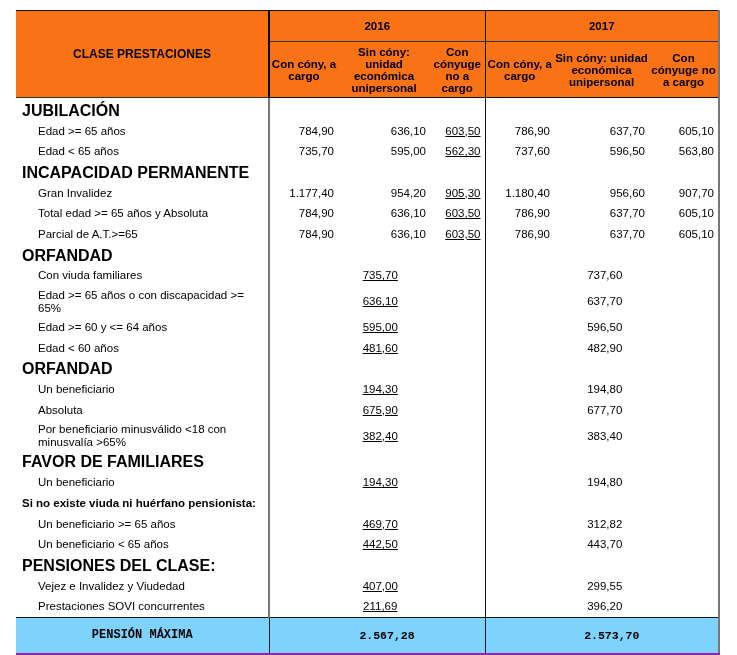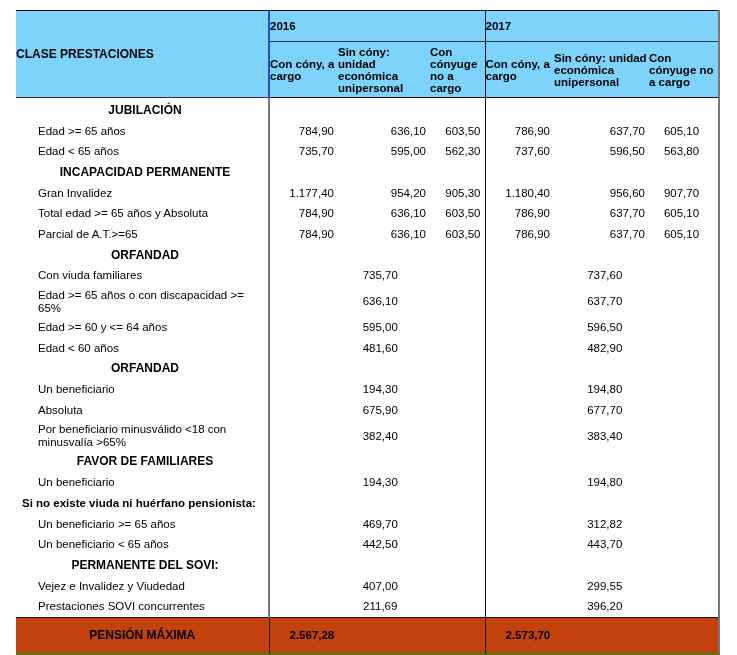--- a/index.html
+++ b/index.html
@@ -7,41 +7,41 @@
          font-family: "Liberation Sans", sans-serif; color: #000; }
   .tbl { position: absolute; left: 16px; top: 10px; width: 703px; }
   table { border-collapse: collapse; width: 703px; table-layout: fixed; }
   col.c0 { width: 253px; }
   col.c1 { width: 69px; }
   col.c2 { width: 92px; }
   col.c3 { width: 55px; }
   col.c4 { width: 69px; }
   col.c5 { width: 95px; }
   col.c6 { width: 70px; }
-  th { background: #7dd3fc; font-weight: bold; font-size: 11.5px; text-align: left; line-height: 12px; padding: 0; }
+  th { background: #f97316; font-weight: bold; font-size: 11.5px; text-align: center; line-height: 12px; padding: 0; }
   thead tr.yr th { height: 30px; border-top: 1.5px solid #111; border-bottom: 1px solid #333; }
   thead tr.sub th { height: 55px; border-bottom: 1.5px solid #111; vertical-align: middle; }
-  th.clase { border-top: 1.5px solid #111; border-bottom: 1.5px solid #111; font-size: 12px; border-right: 2px solid #1d4ed8; }
+  th.clase { border-top: 1.5px solid #111; border-bottom: 1.5px solid #111; font-size: 12px; border-right: 2px solid #000000; }
   th.yr2016 { border-right: 1.5px solid #111; }
   th.yr2017 { border-right: 2px solid #777; }
   th.sep { border-right: 1.5px solid #111; }
   th.last { border-right: 2px solid #777; }
   td { font-size: 11.5px; padding: 0; height: 20.7px; line-height: 13px; }
   td.lbl { border-right: 2px solid #777; padding-left: 6px; }
-  td.lbl.sec { font-weight: bold; font-size: 12px; text-align: center; }
+  td.lbl.sec { font-weight: bold; font-size: 16px; }
   td.lbl.sub { padding-left: 22px; }
   td.lbl.note { padding-left: 6px; font-weight: bold; }
   td.num { text-align: right; padding-right: 4px; }
   td.mid { text-align: center; padding-left: 6px; }
-  td.b16 { border-right: 1.5px solid #111; }
-  td.b17 { border-right: 2px solid #777; text-align: center; }
+  td.b16 { border-right: 1.5px solid #111; text-decoration: underline; }
+  td.b17 { border-right: 2px solid #777; }
   tr.two td { height: 31px; }
-  tfoot td { background: #c2410c; font-weight: bold; height: 35px; border-top: 1.5px solid #111; border-bottom: 2px solid #4d7c0f; font-size: 11.5px; }
+  tfoot td { background: #7dd3fc; font-weight: bold; height: 35px; border-top: 1.5px solid #111; border-bottom: 2px solid #a21caf; font-size: 11.5px; font-family: Liberation Mono, monospace; }
   tfoot td.flbl { text-align: center; font-size: 12px; border-right: 1.5px solid #111; }
-  tfoot td.ftot { text-align: left; padding-left: 20px; }
+  tfoot td.ftot { text-align: center; padding-left: 20px; }
   tfoot td.ftot16 { border-right: 1.5px solid #111; }
   tfoot td.ftot17 { border-right: 2px solid #777; }
   tbody tr:first-child td { padding-top: 2px; }
 </style>
 </head>
 <body>
 
 <div class="tbl">
 <table>
   <colgroup>
@@ -206,21 +206,21 @@
       <td colspan="3" class="mid b16">469,70</td>
       <td colspan="3" class="mid b17">312,82</td>
     </tr>
     <tr>
       <td class="lbl sub">Un beneficiario &lt; 65 años</td>
       <td colspan="3" class="mid b16">442,50</td>
       <td colspan="3" class="mid b17">443,70</td>
     </tr>
 
     <tr>
-      <td class="lbl sec">PERMANENTE DEL SOVI:</td>
+      <td class="lbl sec">PENSIONES DEL CLASE:</td>
       <td colspan="3" class="b16"></td>
           <td colspan="3" class="b17"></td>
     </tr>
     <tr>
       <td class="lbl sub">Vejez e Invalidez y Viudedad</td>
       <td colspan="3" class="mid b16">407,00</td>
       <td colspan="3" class="mid b17">299,55</td>
     </tr>
     <tr>
       <td class="lbl sub">Prestaciones SOVI concurrentes</td>

